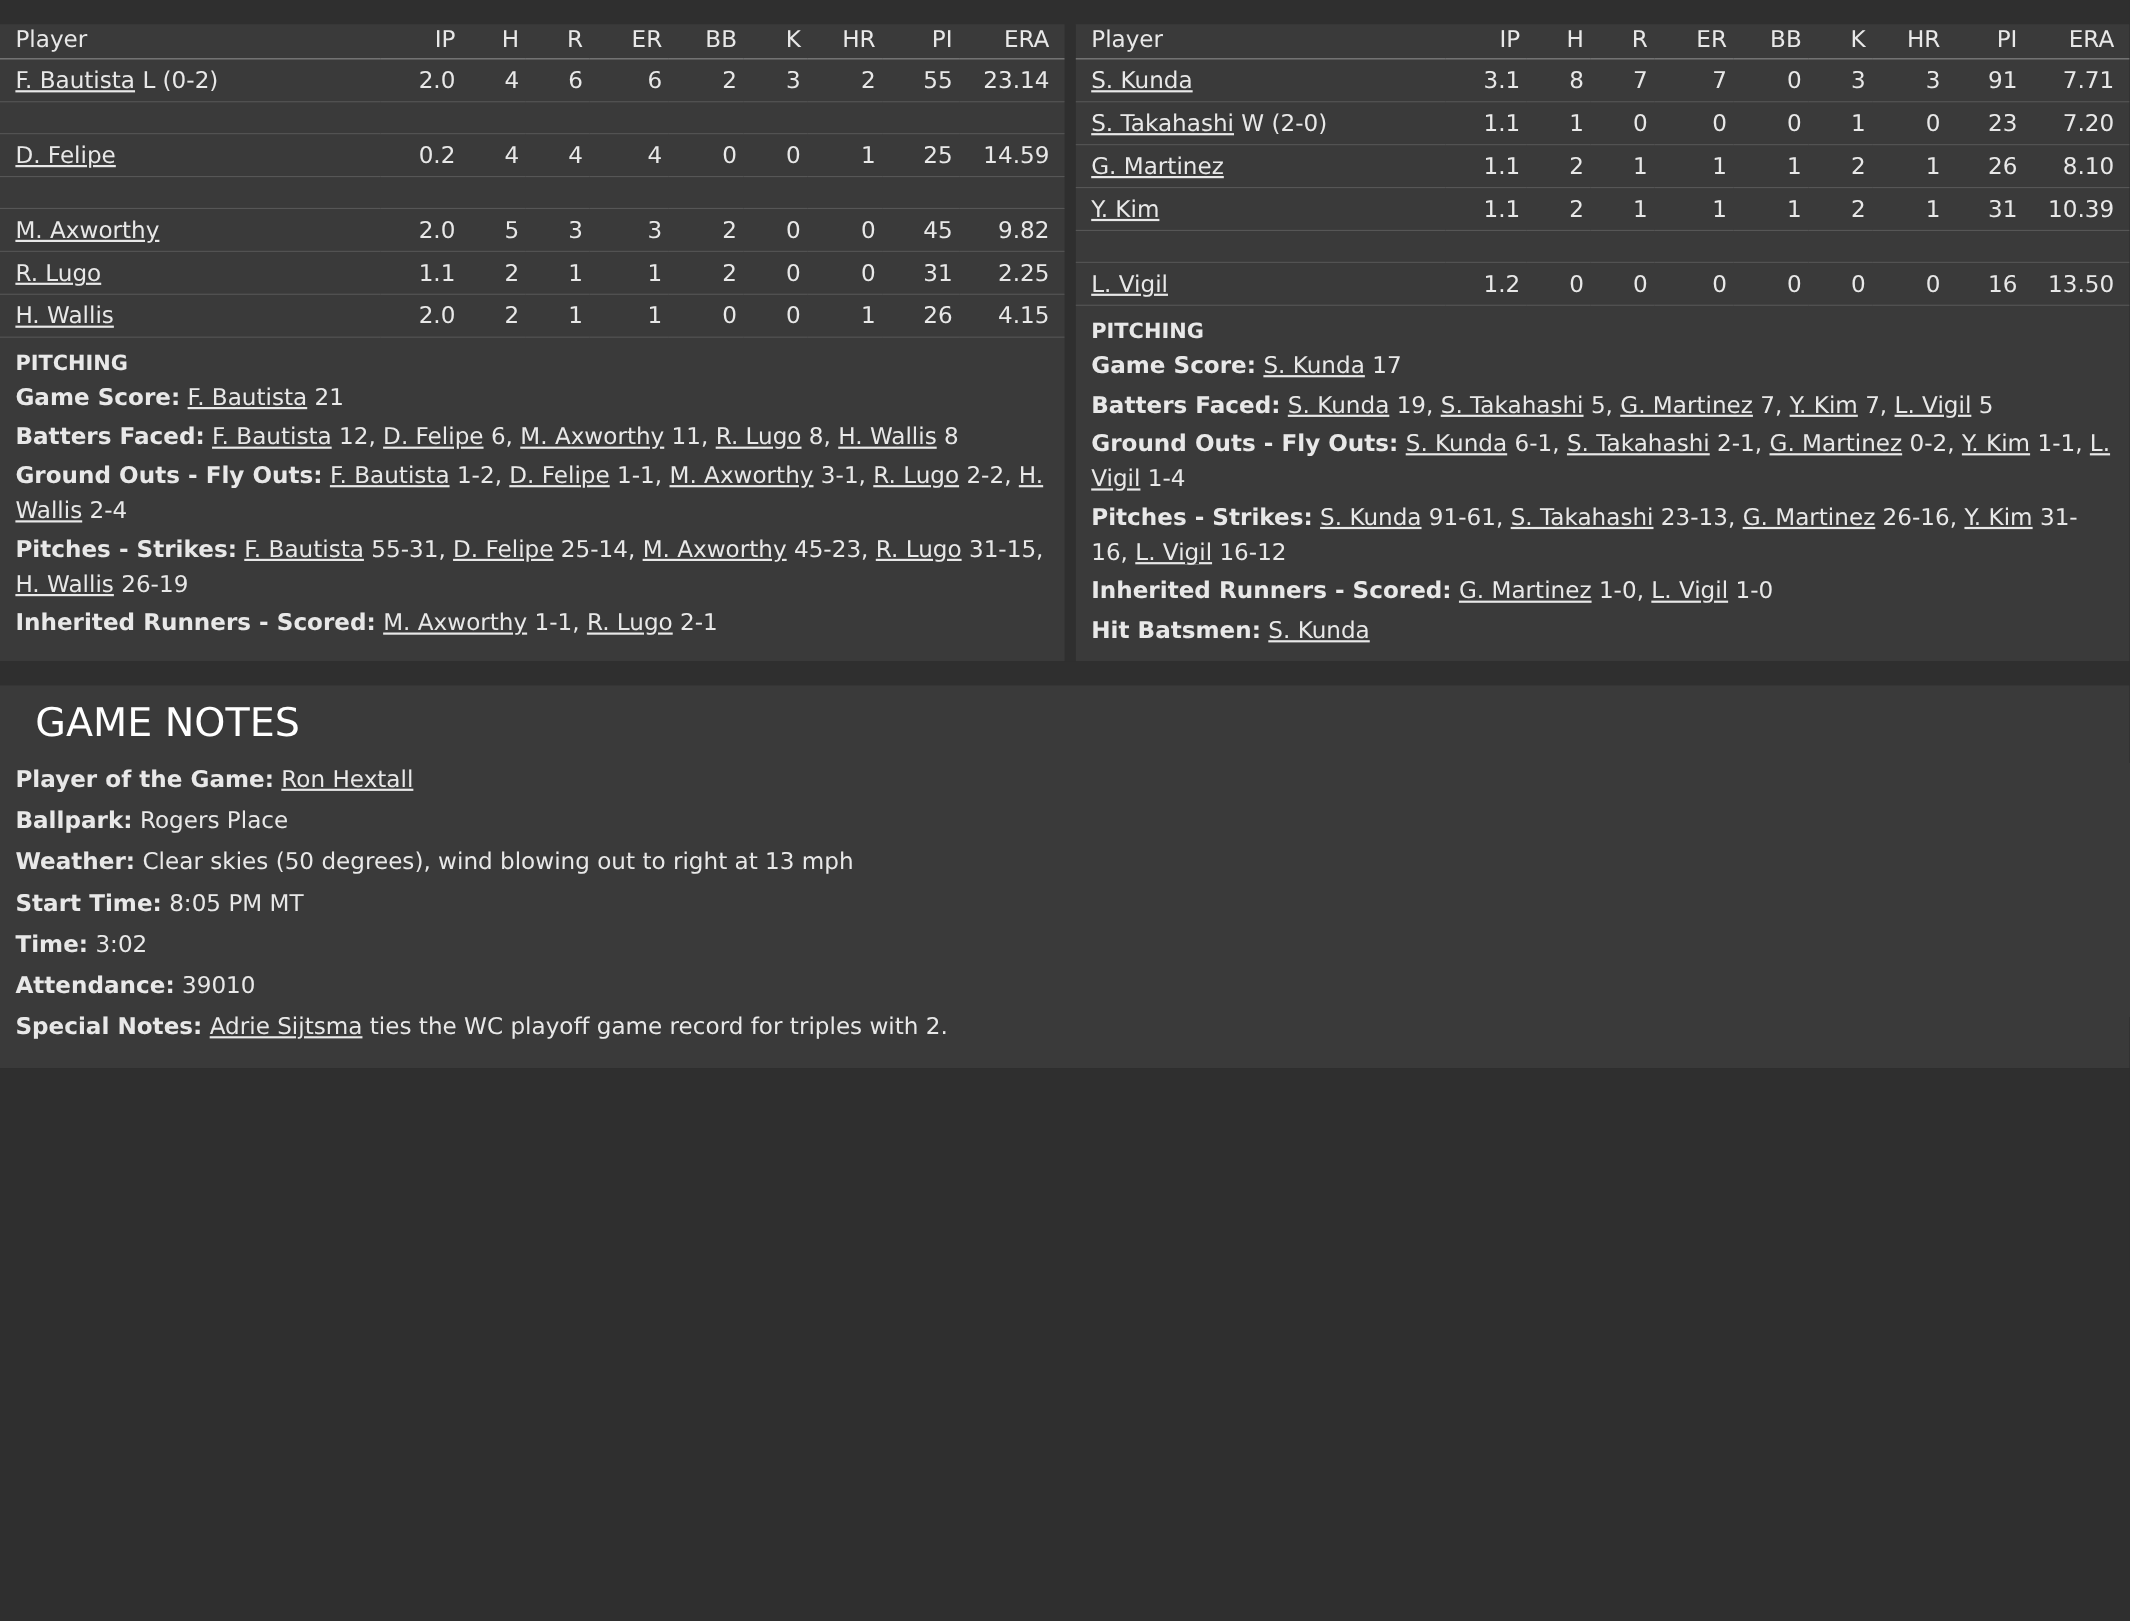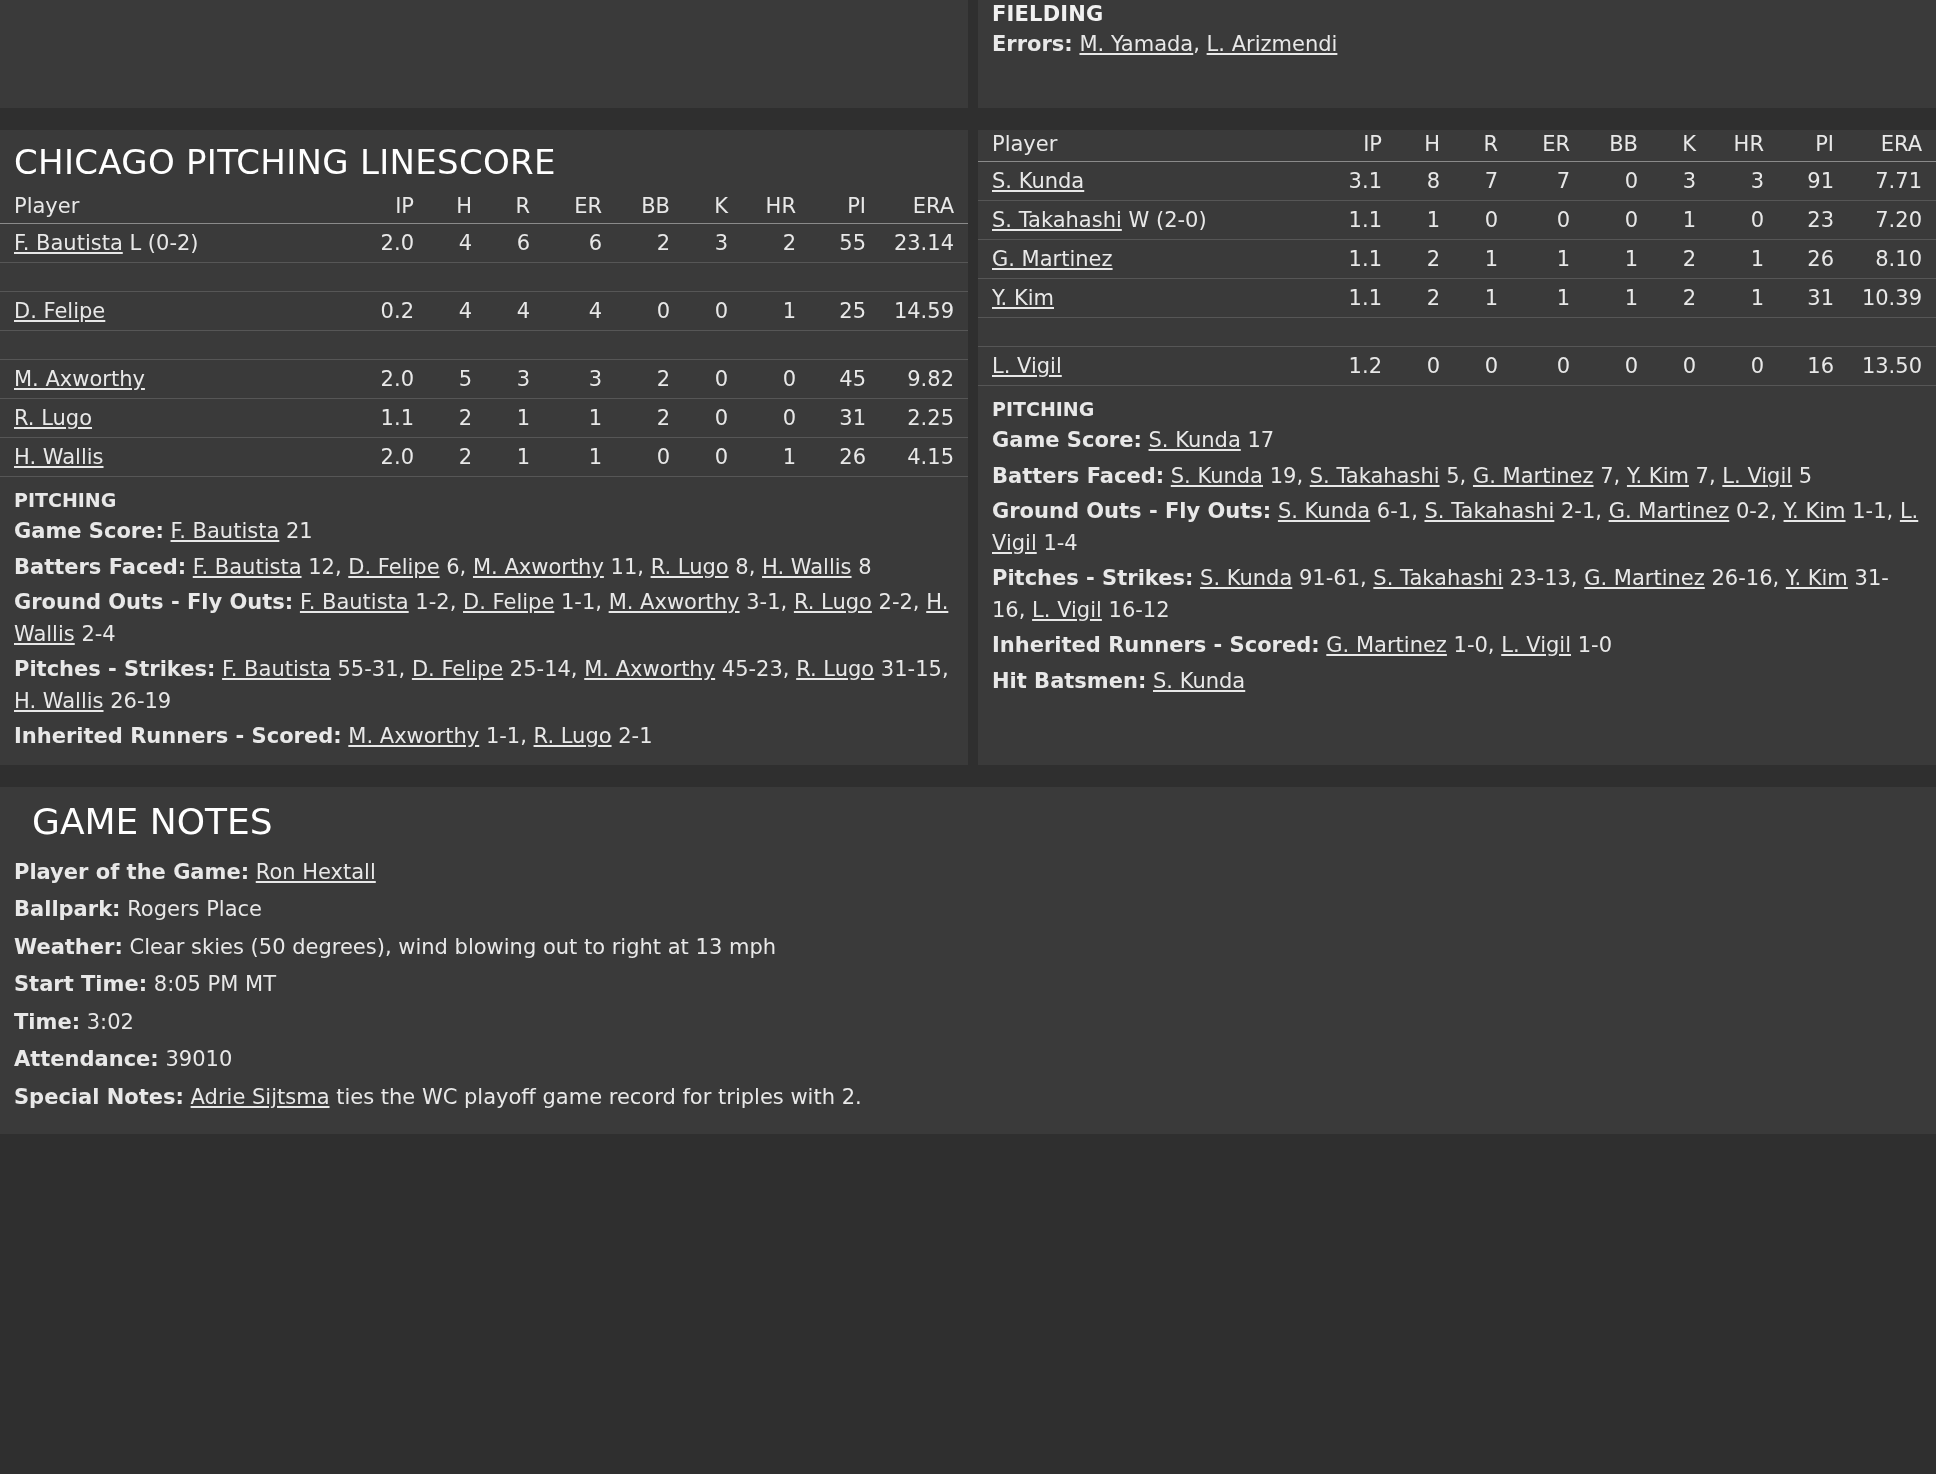--- a/index.html
+++ b/index.html
@@ -148,37 +148,26 @@
     padding: 3px 14px 3px 14px;
     line-height: 1.5;
     font-size: 21px;
   }
 </style>
 </head>
 <body>
 
 <div class="page">
 
-  <div class="top-strip">
-    <div class="top-left"></div>
-    <div class="top-right">
-      <div class="sec-head">FIELDING</div>
-      <div class="line">
-        <b>Errors:</b>
-        <span class="pl">M. Yamada</span><span>, </span><span class="pl">L. Arizmendi</span>
-      </div>
-    </div>
-  </div>
 
   <div class="gap"></div>
 
   <div class="cols">
 
     <div class="col left">
-      <h2 class="title">CHICAGO PITCHING LINESCORE</h2>
       <table class="ls">
         <thead>
           <tr>
             <th class="player">Player</th>
             <th class="colw-ip">IP</th>
             <th class="colw-s">H</th>
             <th class="colw-s">R</th>
             <th class="colw-er">ER</th>
             <th class="colw-bb">BB</th>
             <th class="colw-s">K</th>

